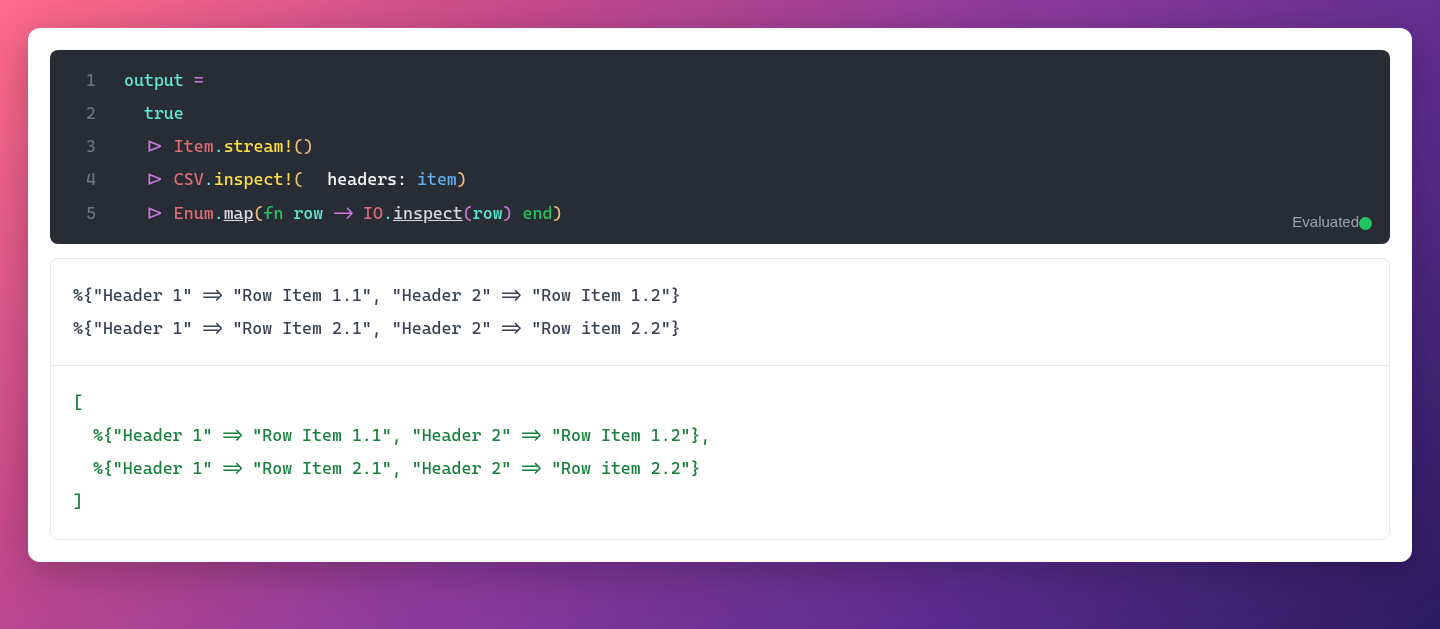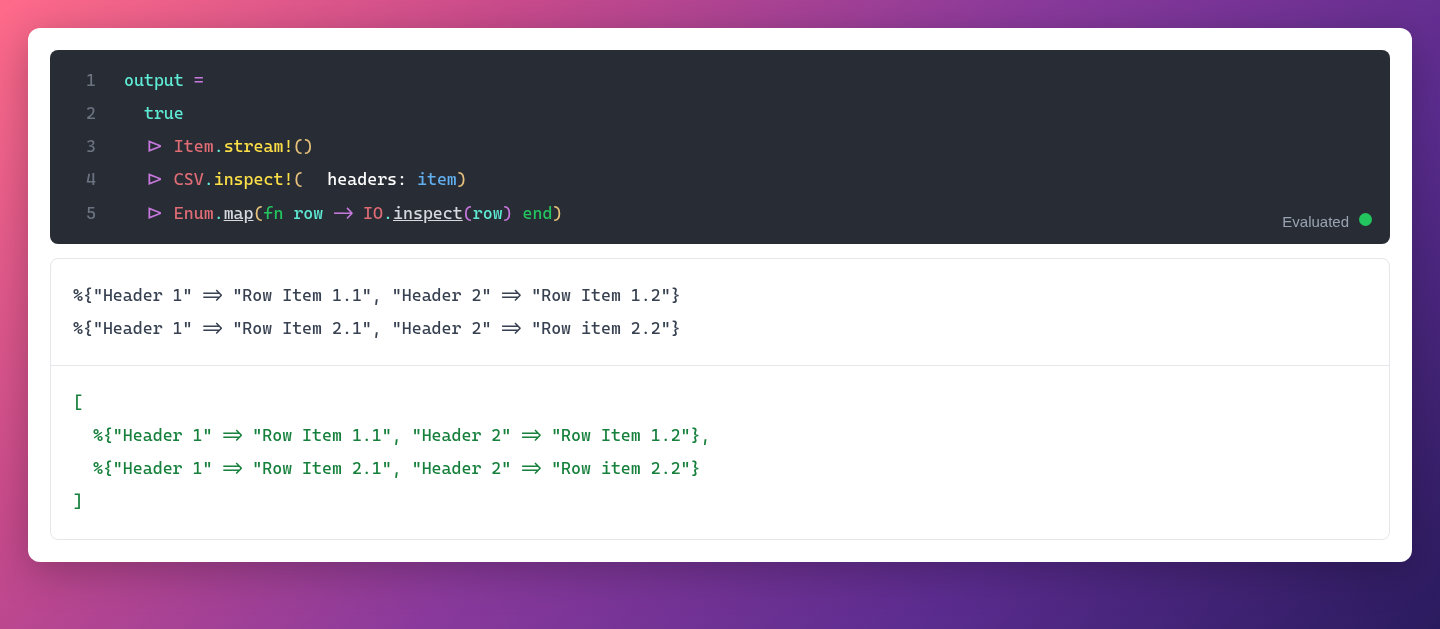--- a/index.html
+++ b/index.html
@@ -48,22 +48,21 @@
   .c-kw      { color: #22c55e; } 
   .c-sym     { color: #ffffff; margin-left: 24px; } 
   .c-bool    { color: #61afef; } 
   .c-arrow   { color: #c678dd; }
 
   .status {
     position: absolute;
     right: 18px;
     bottom: 14px;
     display: flex;
-    align-items: flex-start;
-    gap: 10px;
+    align-items: flex-end;
     color: #9aa3b2;
     font-size: 15px;
     font-family: -apple-system, BlinkMacSystemFont, "Segoe UI", sans-serif;
   }
   .status-dot {
     width: 13px;
     height: 13px;
     border-radius: 50%;
     background: #22c55e;
   }

